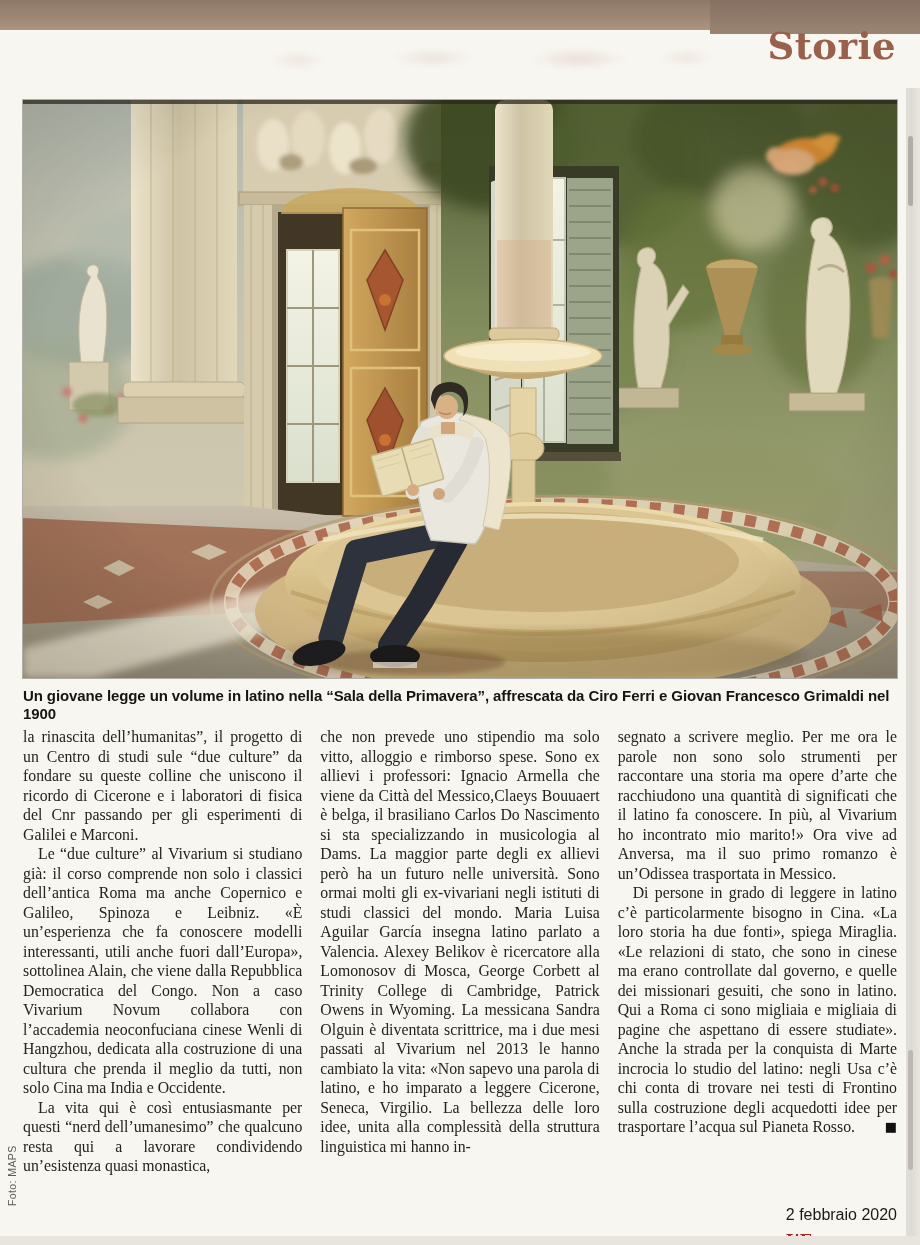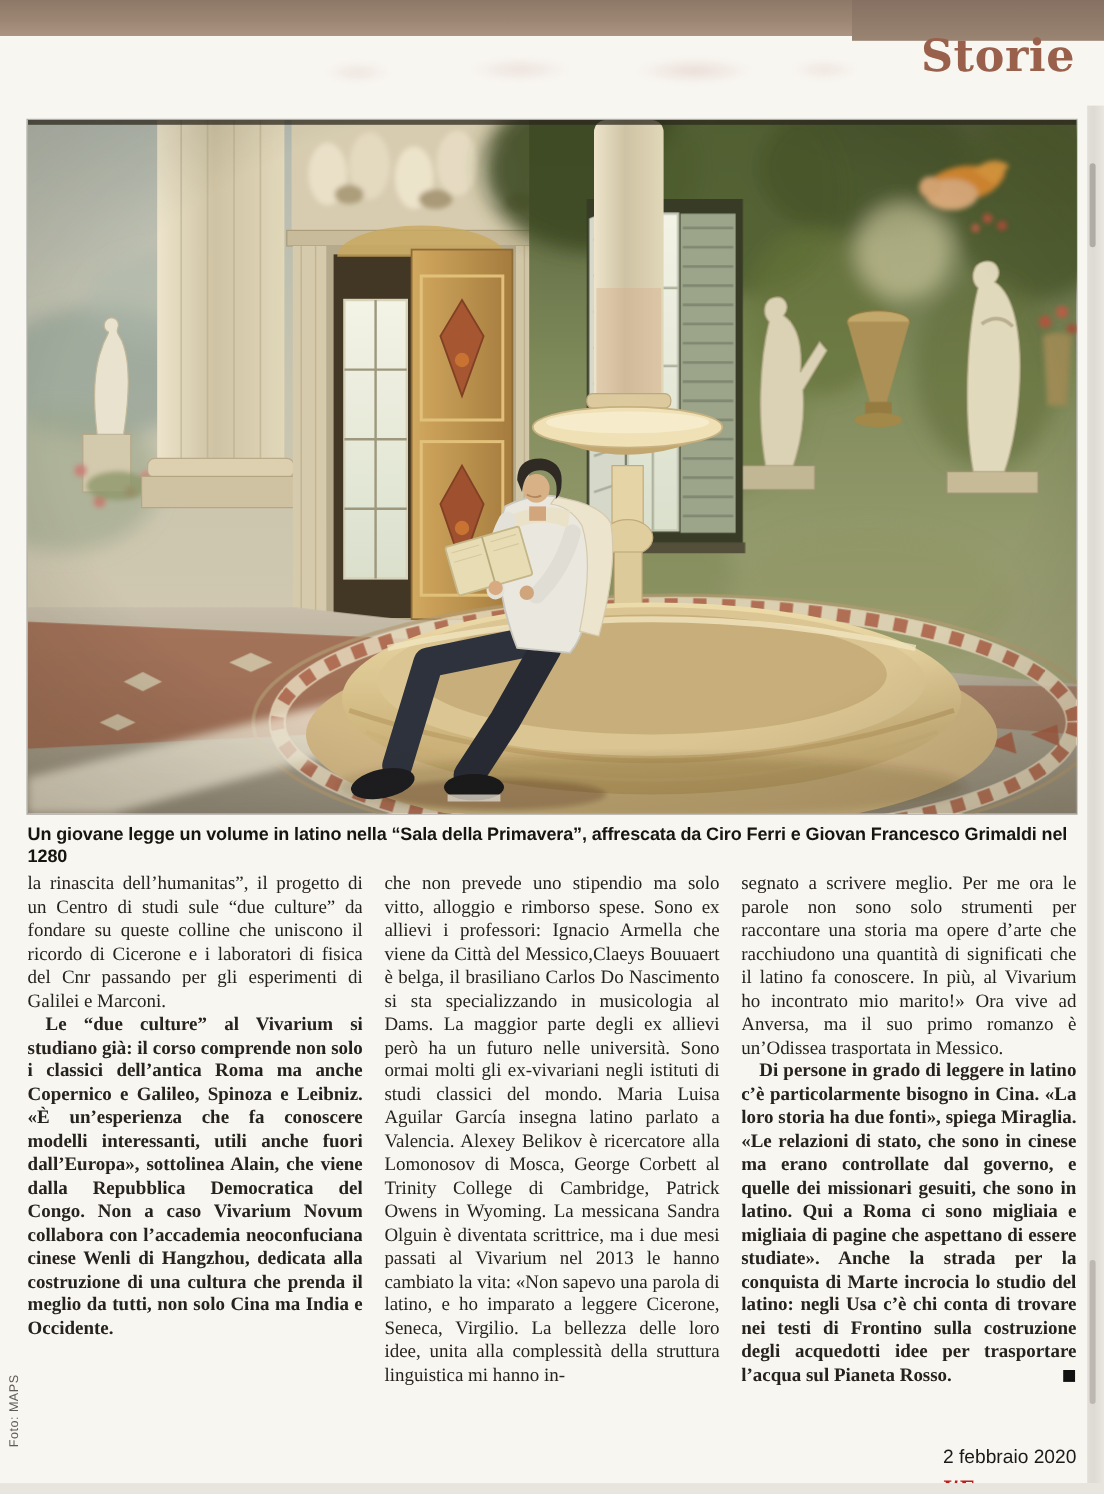--- a/index.html
+++ b/index.html
@@ -43,21 +43,21 @@
   
   .columns{
     position:absolute;left:23px;top:727px;width:874px;height:470px;
     display:grid;grid-template-columns:1fr 1fr 1fr;column-gap:18px;
   }
   .col{overflow:hidden;}
   .col p{
     margin:0;font-size:15.8px;line-height:19.5px;text-align:justify;
     text-justify:inter-word;
   }
-  .col p.indent{text-indent:15px;font-weight:bold;}
+  .col p.indent{text-indent:15px;}
   .endmark{float:right;font-family:"DejaVu Sans", sans-serif;font-size:13px;line-height:19.5px;color:#111;}
   
   .footer{
     position:absolute;right:23px;top:1206px;
     font-family:"Liberation Sans", sans-serif;font-size:16px;color:#1a1a1a;
     display:flex;align-items:baseline;gap:7px;flex-direction:column;
   }
   .footer .mag{font-family:"DejaVu Serif", serif;font-weight:bold;font-size:16.5px;letter-spacing:.2px;color:#b91c1c;}
   .footer .pagenum{font-family:"DejaVu Sans", sans-serif;font-weight:bold;font-size:20px;color:#0d0d0d;text-align:center;}
   
@@ -323,26 +323,27 @@
       <path d="M408,300 Q408,282 428,282 Q446,284 445,302 Q445,312 440,316 Q444,296 430,292 Q414,290 412,310 Z" fill="#262220"></path>
       <path d="M416,312 q6,4 12,1" stroke="#b18459" stroke-width="1.5" fill="none"></path>
     </g>
 
     <rect x="0" y="0" width="874" height="578" fill="url(#vignette)"></rect>
     <rect x="0" y="0" width="874" height="4" fill="#23201a" opacity=".75"></rect>
     <rect x="0" y="0" width="874" height="578" fill="#caa86e" opacity=".06"></rect>
   </svg>
   </div>
 
-  <div class="caption">Un giovane legge un volume in latino nella “Sala della Primavera”, affrescata da Ciro Ferri e Giovan Francesco Grimaldi nel 1280</div>
+  <div class="caption">Un giovane legge un volume in latino nella “Sala della Primavera”, affrescata da Ciro Ferri e Giovan Francesco Grimaldi nel 1900</div>
 
   <div class="columns">
     <div class="col">
       <p>la rinascita dell’humanitas”, il progetto di un Centro di studi sule “due culture” da fondare su queste colline che uniscono il ricordo di Cicerone e i laboratori di fisica del Cnr passando per gli esperimenti di Galilei e Marconi.</p>
       <p class="indent">Le “due culture” al Vivarium si studiano già: il corso comprende non solo i classici dell’antica Roma ma anche Copernico e Galileo, Spinoza e Leibniz. «È un’esperienza che fa conoscere modelli interessanti, utili anche fuori dall’Europa», sottolinea Alain, che viene dalla Repubblica Democratica del Congo. Non a caso Vivarium Novum collabora con l’accademia neoconfuciana cinese Wenli di Hangzhou, dedicata alla costruzione di una cultura che prenda il meglio da tutti, non solo Cina ma India e Occidente.</p>
+      <p class="indent">La vita qui è così entusiasmante per questi “nerd dell’umanesimo” che qualcuno resta qui a lavorare condividendo un’esistenza quasi monastica,</p>
     </div>
     <div class="col">
       <p>che non prevede uno stipendio ma solo vitto, alloggio e rimborso spese. Sono ex allievi i professori: Ignacio Armella che viene da Città del Messico,Claeys Bouuaert è belga, il brasiliano Carlos Do Nascimento si sta specializzando in musicologia al Dams. La maggior parte degli ex allievi però ha un futuro nelle università. Sono ormai molti gli ex-vivariani negli istituti di studi classici del mondo. Maria Luisa Aguilar García insegna latino parlato a Valencia. Alexey Belikov è ricercatore alla Lomonosov di Mosca, George Corbett al Trinity College di Cambridge, Patrick Owens in Wyoming. La messicana Sandra Olguin è diventata scrittrice, ma i due mesi passati al Vivarium nel 2013 le hanno cambiato la vita: «Non sapevo una parola di latino, e ho imparato a leggere Cicerone, Seneca, Virgilio. La bellezza delle loro idee, unita alla complessità della struttura linguistica mi hanno in-</p>
     </div>
     <div class="col">
       <p>segnato a scrivere meglio. Per me ora le parole non sono solo strumenti per raccontare una storia ma opere d’arte che racchiudono una quantità di significati che il latino fa conoscere. In più, al Vivarium ho incontrato mio marito!» Ora vive ad Anversa, ma il suo primo romanzo è un’Odissea trasportata in Messico.</p>
       <p class="indent">
         <span>Di persone in grado di leggere in latino c’è particolarmente bisogno in Cina. «La loro storia ha due fonti», spiega Miraglia. «Le relazioni di stato, che sono in cinese ma erano controllate dal governo, e quelle dei missionari gesuiti, che sono in latino. Qui a Roma ci sono migliaia e migliaia di pagine che aspettano di essere studiate». Anche la strada per la conquista di Marte incrocia lo studio del latino: negli Usa c’è chi conta di trovare nei testi di Frontino sulla costruzione degli acquedotti idee per trasportare l’acqua sul Pianeta Rosso.</span>
         <span class="endmark">■</span>
       </p>

